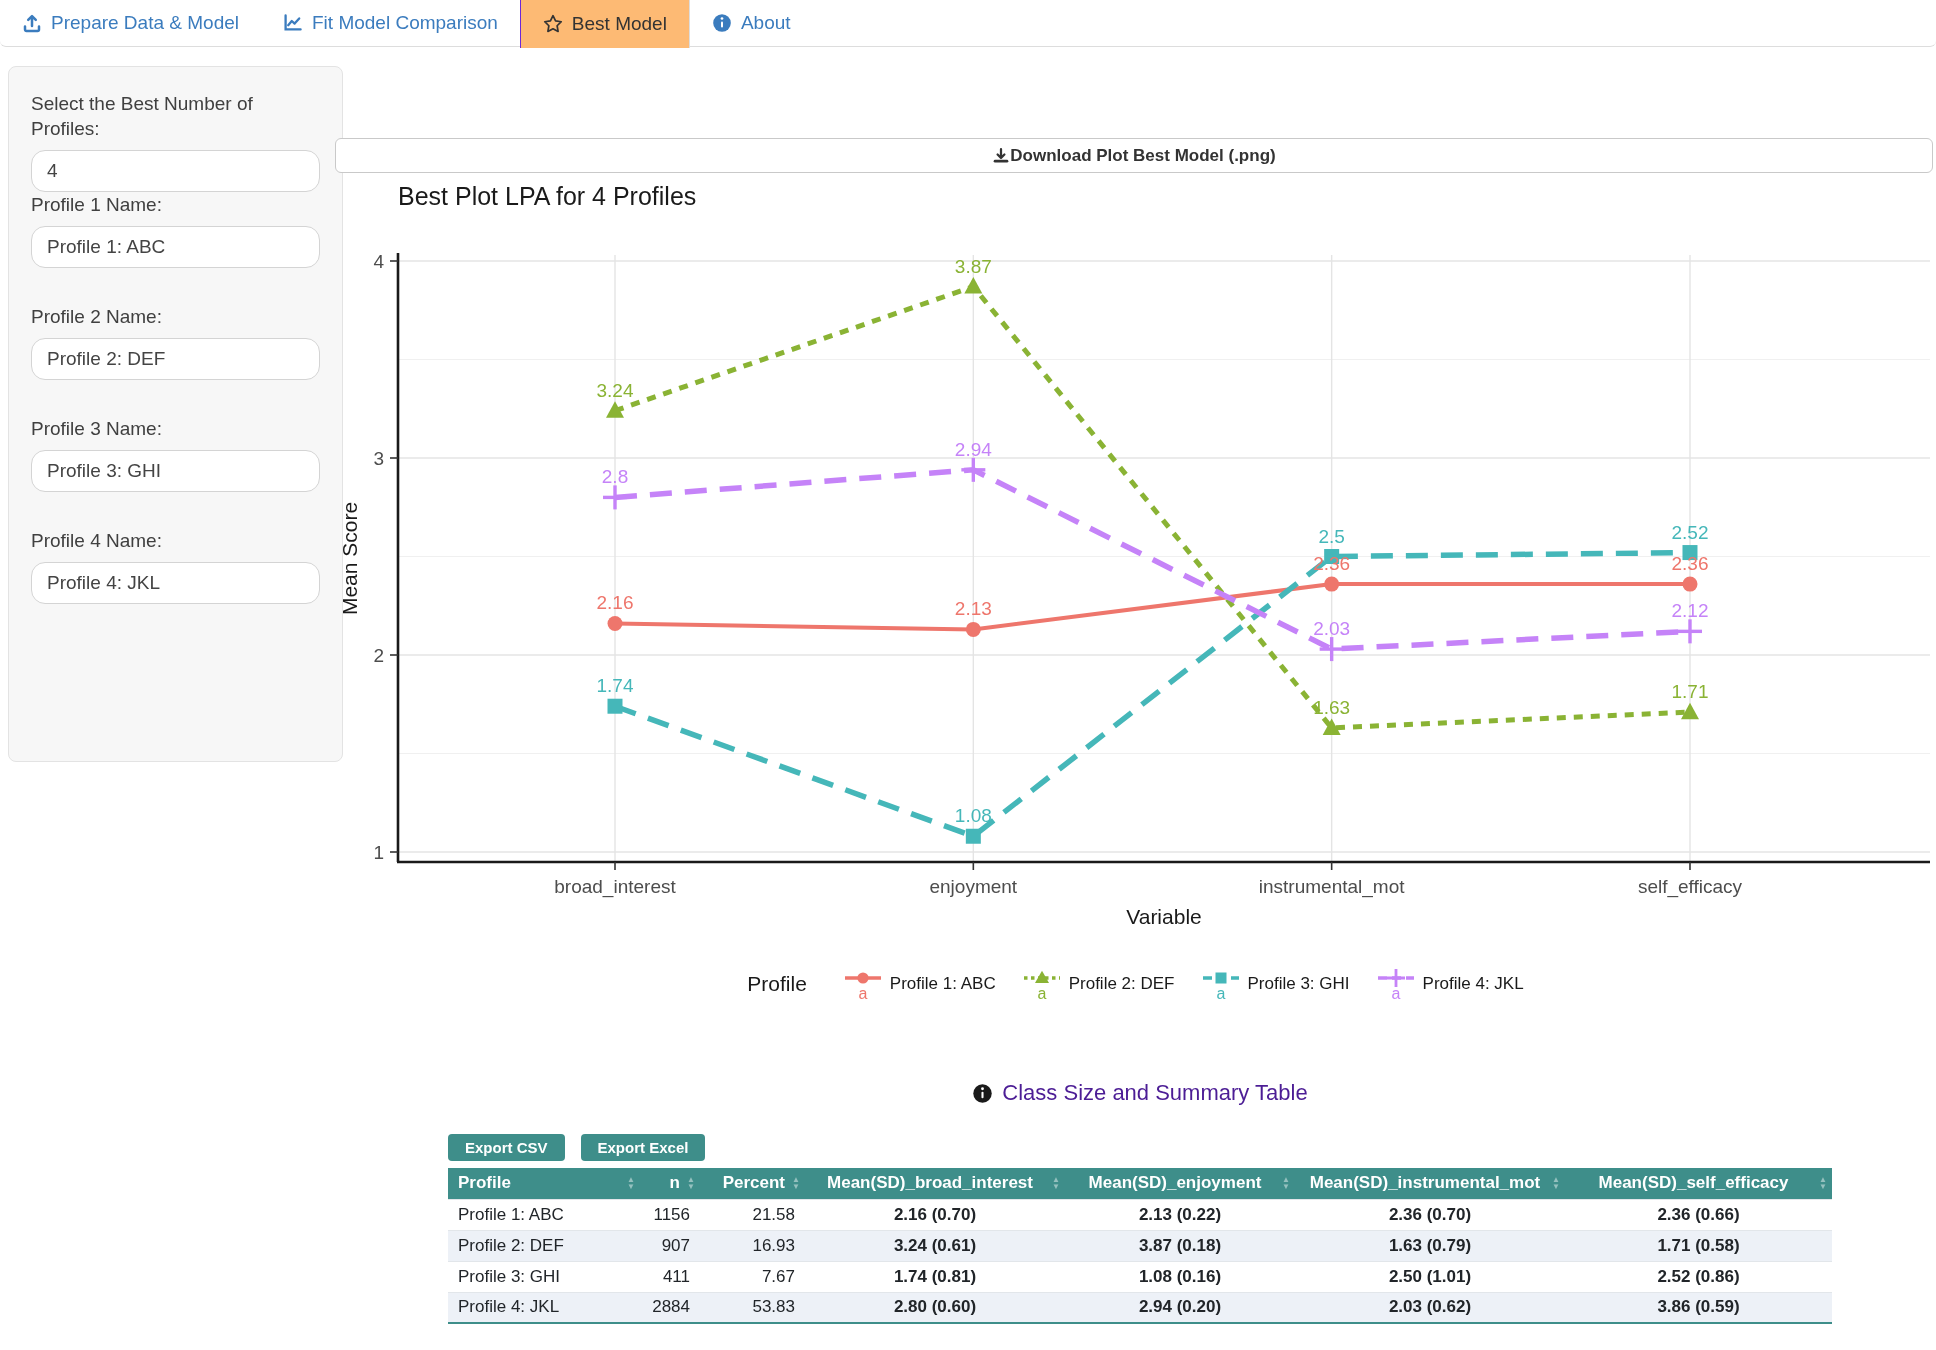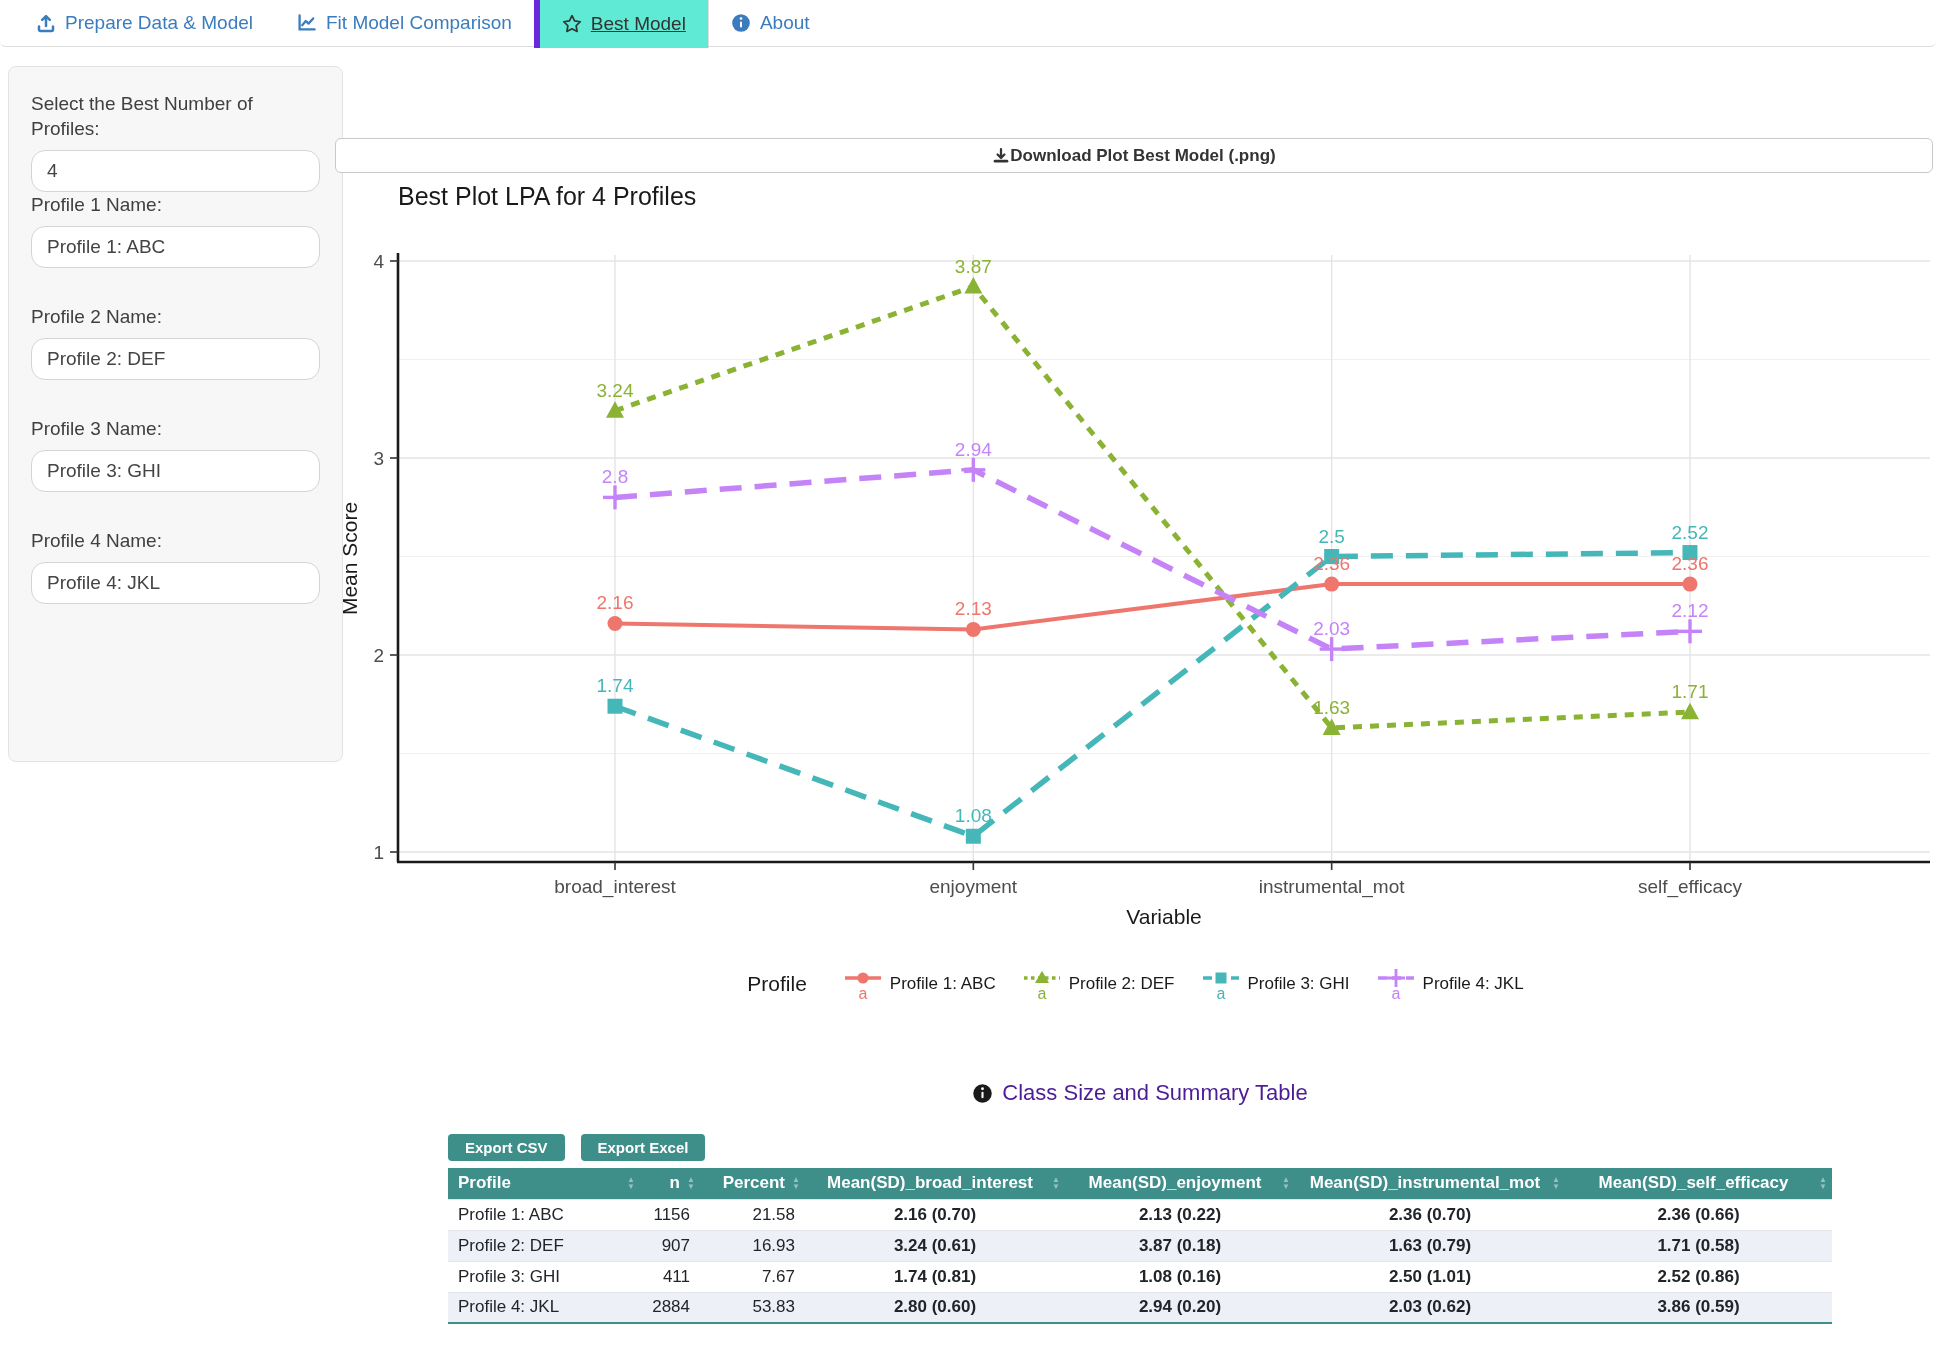--- a/index.html
+++ b/index.html
@@ -1,26 +1,26 @@
 <!DOCTYPE html>
 <html style="--accent-blue: #3b7cbe; --teal: #3e8e8a;"><head>
 <meta charset="utf-8">
 <style>
   html,body{margin:0;padding:0;background:#fff;}
   #app{position:relative;width:1936px;height:1350px;background:#fff;
        font-family:"Liberation Sans",sans-serif;color:#333;overflow:hidden;}
 
   
   .tabbar{position:absolute;left:0;top:0;width:1936px;height:47px;
-          display:flex;align-items:stretch;padding-left:14px;box-sizing:border-box;
+          display:flex;align-items:stretch;box-sizing:border-box;
           border-bottom:1px solid #ddd;background:#fff;border-radius:6px;}
   .tab{display:flex;align-items:center;gap:9px;padding:0 22px;font-size:19px;
        color:var(--accent-blue,#3b7cbe);cursor:pointer;white-space:nowrap;box-sizing:border-box;}
-  .tab.active{color:#333;background:#5eead4;border-left:6px solid #6d28d9;border-right:1px solid #ddd;
-              height:48px;margin-bottom:-1px;text-decoration:underline;}
+  .tab.active{color:#333;background:#fdba74;border-left:1px solid #6d28d9;border-right:1px solid #ddd;
+              height:48px;margin-bottom:-1px;}
   .ic{width:20px;height:20px;display:inline-block;flex:0 0 auto;}
 
   
   .sidebar{position:absolute;left:8px;top:66px;width:335px;height:696px;background:#f7f7f7;
            border:1px solid #e3e3e3;border-radius:8px;box-sizing:border-box;padding:24px 22px;}
   .side-label{font-size:19px;color:#404040;line-height:25px;margin-top:36px;}
   .side-label:first-child{margin-top:0;}
   .side-input{display:block;width:100%;height:42px;margin-top:9px;box-sizing:border-box;
               border:1px solid #d4d4d4;border-radius:14px;background:#fff;font-size:19px;color:#444;
               padding:0 15px;font-family:"Liberation Sans",sans-serif;outline:none;}

